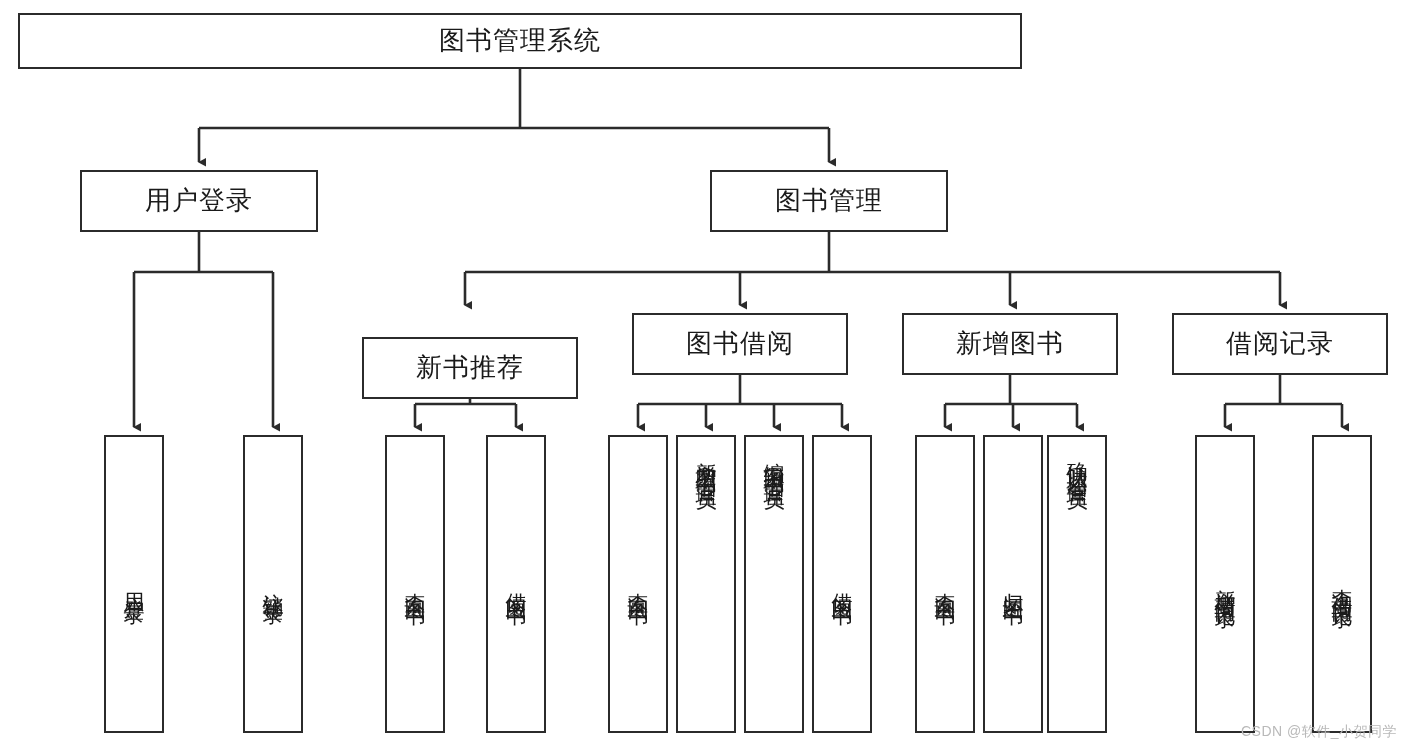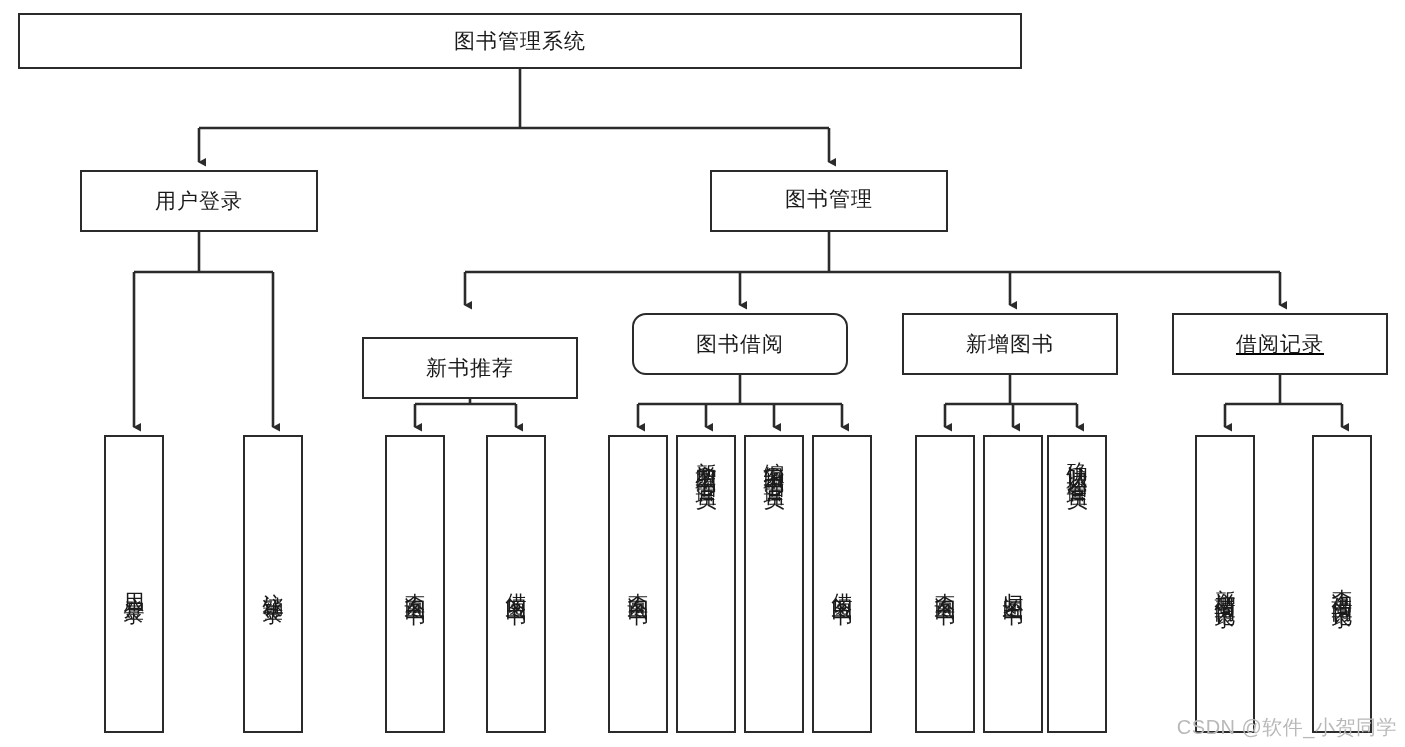--- a/index.html
+++ b/index.html
@@ -29,21 +29,21 @@
   .node-box {
     position: absolute;
     box-sizing: border-box;
     background: #ffffff;
     border: 2px solid #2b2b2b;
     display: flex;
     align-items: center;
     justify-content: center;
   }
   .node-label-h {
-    font-size: 21px;
+    font-size: 26px;
     color: #1a1a1a;
     letter-spacing: 1px;
     line-height: 1.2;
     white-space: nowrap;
   }
   .node-box.leaf {
     align-items: flex-start;
     justify-content: center;
     padding-top: 8px;
   }
@@ -57,21 +57,21 @@
     white-space: nowrap;
   }
   .node-box.leaf.center-v {
     align-items: center;
     padding-top: 0;
   }
   #watermark {
     position: absolute;
     right: 8px;
     bottom: 6px;
-    font-size: 20px;
+    font-size: 14px;
     color: #b9b9b9;
     white-space: nowrap;
     letter-spacing: 0.5px;
   }
 </style>
 </head>
 <body>
 
 <div id="diagram-root">
 
@@ -129,34 +129,34 @@
     </g>
   </svg>
 
   <div class="node-box" style="left:18px; top:13px; width:1004px; height:56px;">
     <span class="node-label-h">图书管理系统</span>
   </div>
 
   <div class="node-box" style="left:80px; top:170px; width:238px; height:62px;">
     <span class="node-label-h">用户登录</span>
   </div>
-  <div class="node-box" style="left:710px; top:170px; width:238px; height:62px;font-family:Liberation Mono, monospace;">
+  <div class="node-box" style="left:710px; top:170px; width:238px; height:62px;">
     <span class="node-label-h">图书管理</span>
   </div>
 
   <div class="node-box" style="left:362px; top:313px; width:216px; height:62px;margin-top:24px;">
     <span class="node-label-h">新书推荐</span>
   </div>
-  <div class="node-box" style="left:632px; top:313px; width:216px; height:62px;border-radius:14px;">
+  <div class="node-box" style="left:632px; top:313px; width:216px; height:62px;">
     <span class="node-label-h">图书借阅</span>
   </div>
   <div class="node-box" style="left:902px; top:313px; width:216px; height:62px;">
     <span class="node-label-h">新增图书</span>
   </div>
-  <div class="node-box" style="left:1172px; top:313px; width:216px; height:62px;text-decoration:underline;">
+  <div class="node-box" style="left:1172px; top:313px; width:216px; height:62px;">
     <span class="node-label-h">借阅记录</span>
   </div>
 
   <div class="node-box leaf center-v" style="left:104px; top:435px; width:60px; height:298px;">
     <span class="node-label-v">用户登录</span>
   </div>
   <div class="node-box leaf center-v" style="left:243px; top:435px; width:60px; height:298px;">
     <span class="node-label-v">注销登录</span>
   </div>
 

